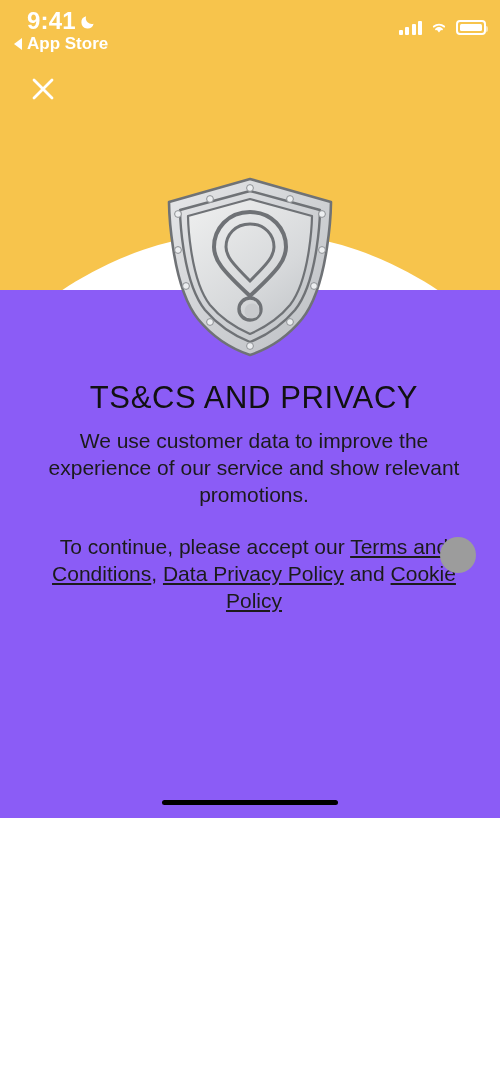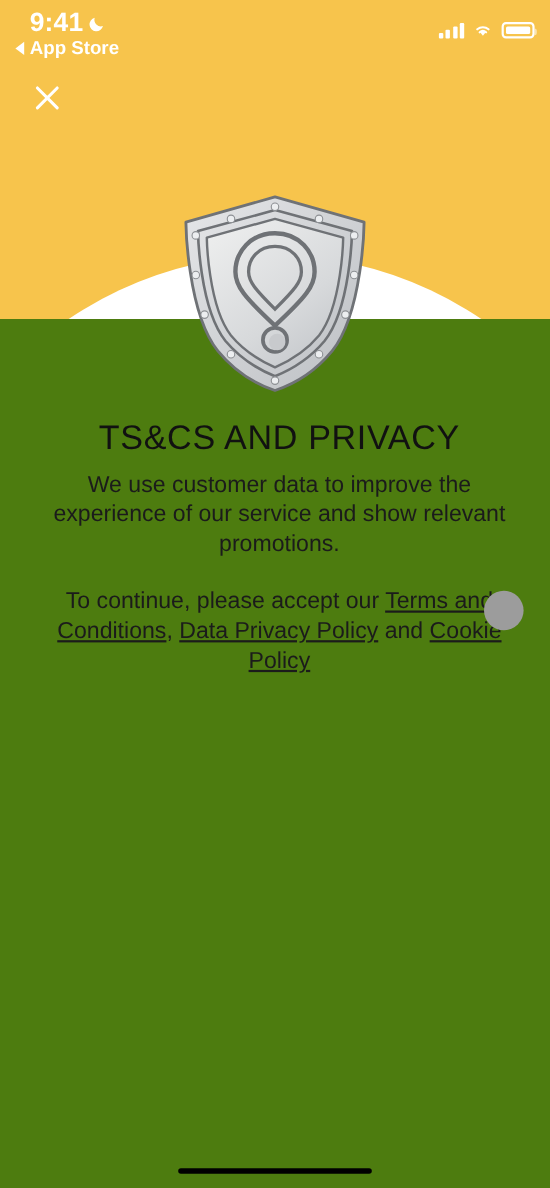--- a/index.html
+++ b/index.html
@@ -4,22 +4,22 @@
 <style>
   * { margin:0; padding:0; box-sizing:border-box; }
   html, body {
     width:500px; height:1080px;
     background:#ffffff;
     font-family:"Liberation Sans", sans-serif;
     overflow:hidden;
   }
   #phone {
     position:relative;
-    width:500px; height:1080px;
-    background:#4d7c0f;
+    width:500px; height:818px;
+    background:#8b5cf6;
     overflow:hidden;
   }
 
   
   .hero {
     position:absolute; left:0; top:0;
     width:500px; height:290px;
     background:#f7c44c;
     overflow:hidden;
   }

